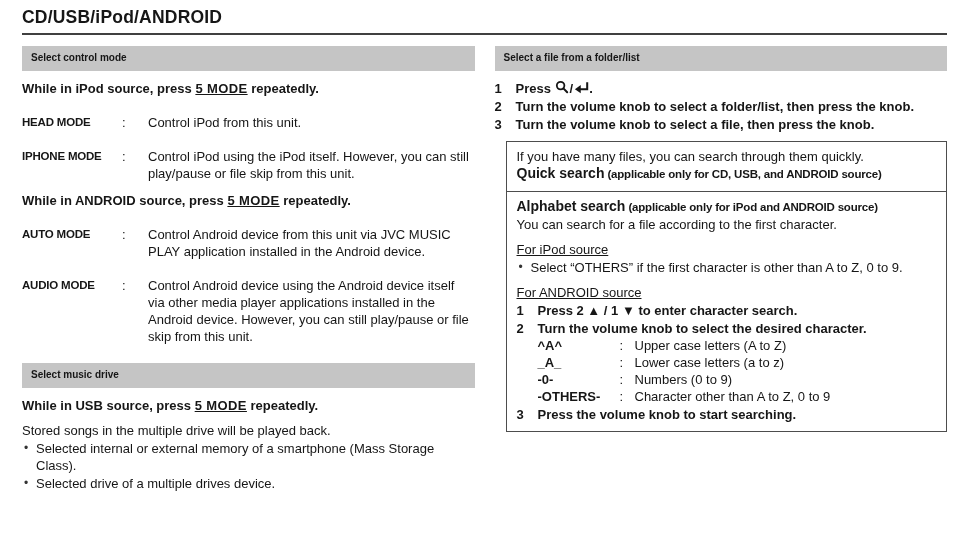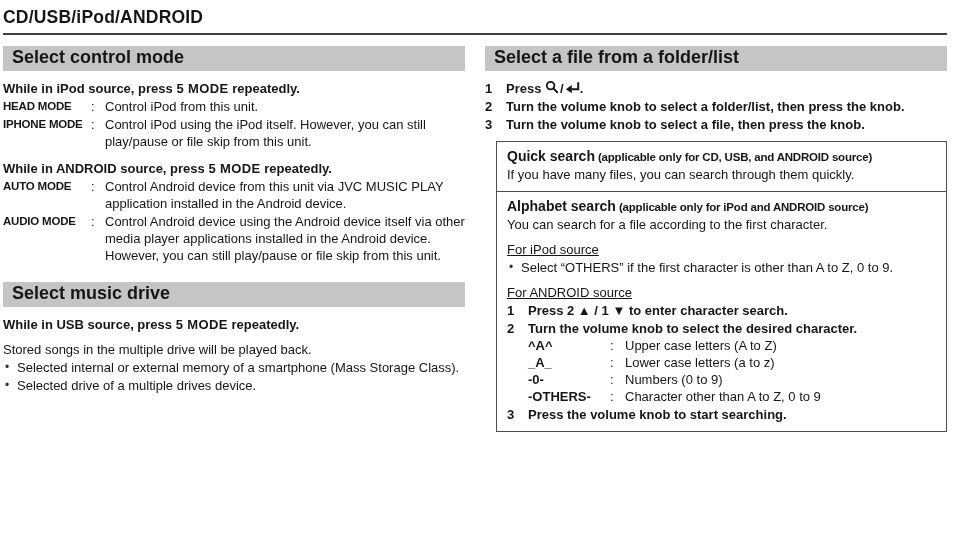--- a/index.html
+++ b/index.html
@@ -2,37 +2,37 @@
 <html><head>
 <meta charset="utf-8">
 <style>
   * { margin:0; padding:0; box-sizing:border-box; }
   html,body { background:#fff; }
   body {
     width:956px; height:543px; overflow:hidden;
     font-family:"Liberation Sans", sans-serif;
     font-size:13px; line-height:17px; color:#161616;
   }
-  .page { padding:6px 9px 0 3px; }
+  .page { padding:6px 9px 0 22px; }
   .doc-title { font-size:17.5px; line-height:22px; font-weight:bold; letter-spacing:0.2px; }
   .title-rule { border:0; border-top:2.5px solid #404040; margin-top:5px; }
   .columns { display:flex; gap:20px; margin-top:11px; }
   .col { flex:1; min-width:0; }
 
   .bar {
-    background:#c5c5c5; font-weight:bold; font-size:18px;
+    background:#c5c5c5; font-weight:bold; font-size:10px;
     padding:3px 9px 5px 9px; margin-bottom:9px;
   }
 
   .bold { font-weight:bold; } .mt8 { margin-top:8px; } .mt10 { margin-top:10px; } .mt18 { margin-top:18px; }
 
   .cond { font-weight:bold; font-size:11.5px; letter-spacing:-0.2px; }
-  .btnfont { font-weight:bold; letter-spacing:0.4px; }
+  .btnfont { font-weight:bold; letter-spacing:0.4px;text-decoration:underline; }
 
-  .mode-row { display:grid; grid-template-columns:88px 14px 1fr; margin-top:1px; }
+  .mode-row { display:grid; grid-template-columns:88px 14px 1fr; margin-top:17px;gap:12px; }
   .mode-row .cond { line-height:17px; }
 
   .bullet-row { display:grid; grid-template-columns:14px 1fr; margin-top:1px; }
   .bullet-glyph { text-align:left; padding-left:2px; font-size:12px; color:#333; }
 
   .step { display:grid; grid-template-columns:21px 1fr; font-weight:bold; margin-top:1px; }
 
   .sbox {
     border:1.5px solid #4d4d4d; margin-left:11px;
     padding:6px 10px 8px 10px; background:#fff;
@@ -122,22 +122,22 @@
           <span>2</span>
           <span>Turn the volume knob to select a folder/list, then press the knob.</span>
         </div>
         <div class="step">
           <span>3</span>
           <span>Turn the volume knob to select a file, then press the knob.</span>
         </div>
       </div>
 
       <div class="sbox mt8">
+        <p>If you have many files, you can search through them quickly.</p>
         <p><span class="bold" style="font-size:14px;">Quick search</span><span class="cond"> (applicable only for CD, USB, and ANDROID source)</span></p>
-        <p>If you have many files, you can search through them quickly.</p>
       </div>
 
       <div class="sbox">
         <p><span class="bold" style="font-size:14px;">Alphabet search</span><span class="cond"> (applicable only for iPod and ANDROID source)</span></p>
         <p>You can search for a file according to the first character.</p>
 
         <p class="underlined mt8">For iPod source</p>
         <div class="bullet-row">
           <span class="bullet-glyph">•</span>
           <span>Select “OTHERS” if the first character is other than A to Z, 0 to 9.</span>

